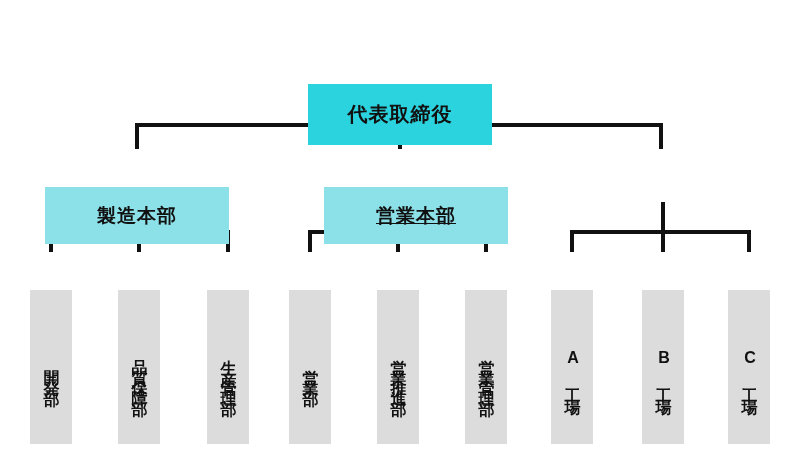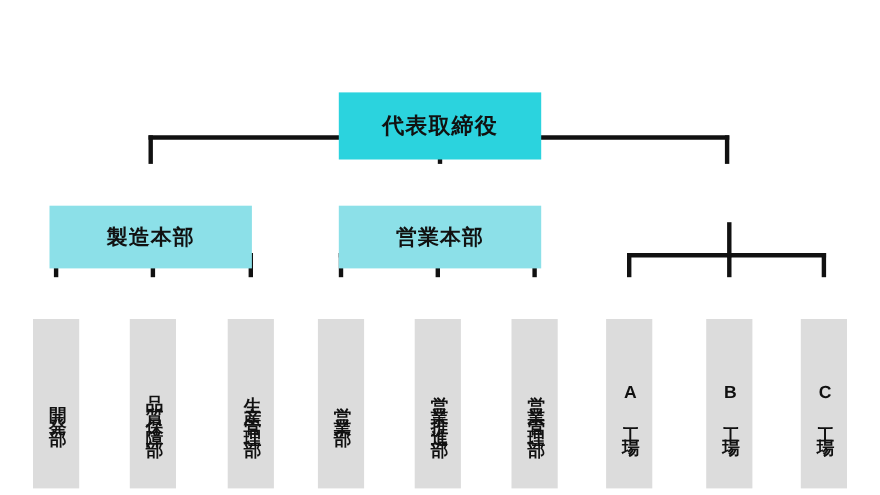--- a/index.html
+++ b/index.html
@@ -40,21 +40,21 @@
     letter-spacing: 1px;
   }
   .node-division {
     top: 147px;
     width: 184px; height: 57px;
     background: #8ce0e8;
     font-size: 19px;
     letter-spacing: 1px;
   }
   .division-1 { left: 45px; }
-  .division-2 { left: 308px; }
+  .division-2 { left: 324px; text-decoration: underline; }
   .division-3 { left: 568px; }
   .node-department {
     top: 250px;
     width: 42px; height: 154px;
     background: #dcdcdc;
     font-size: 16px;
   }
   .vtext {
     writing-mode: vertical-rl;
     text-orientation: upright;

